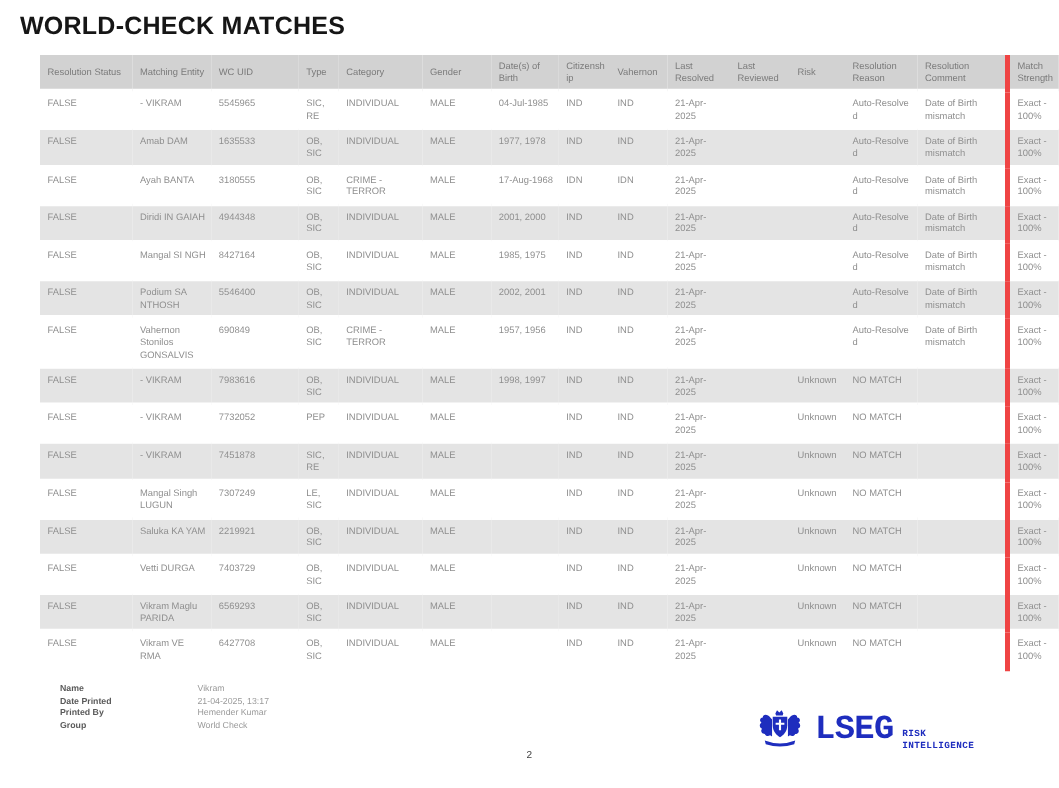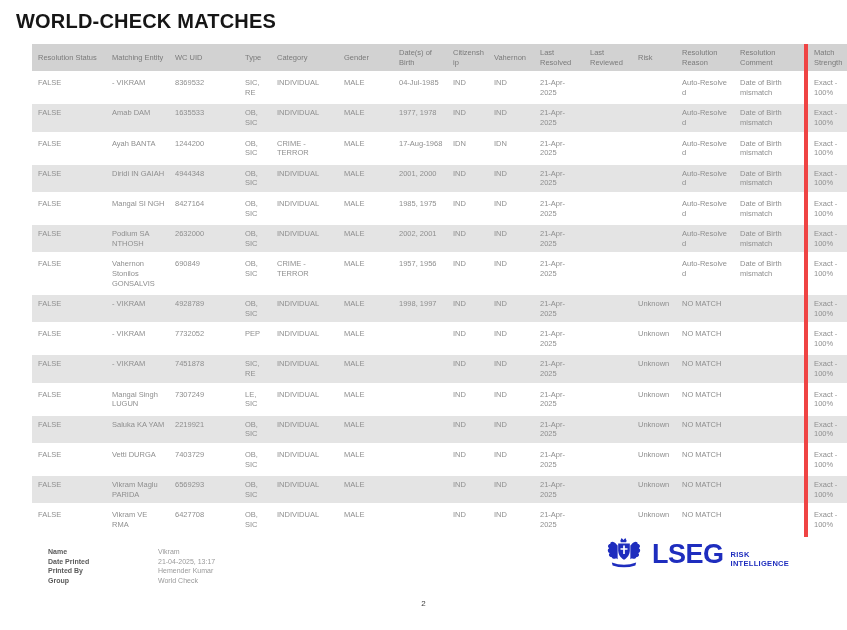--- a/index.html
+++ b/index.html
@@ -39,21 +39,21 @@
   table.matches th.col-7, table.matches td.col-12 { word-break:break-all; }
 
   .footer {
     position:absolute; left:48px; top:547px;
     font-size:7px; line-height:9.7px;
   }
   .footer-row { display:flex; }
   .footer-label { width:110px; font-weight:bold; color:#5a5a5a; }
   .footer-value { color:#9a9a9a; }
 
-  .logo { position:absolute; left:605px; top:536px; display:flex; align-items:center; }
+  .logo { position:absolute; left:605px; top:566px; display:flex; align-items:flex-end;font-family:Liberation Mono, monospace; }
   .logo-crest { width:38px; height:36px; }
   .logo-brand {
     margin-left:9px; font-size:27px; font-weight:bold; letter-spacing:-0.5px;
     color:var(--logo-blue); line-height:36px;
   }
   .logo-tagline {
     margin-left:7px; margin-top:9px; font-size:7.5px; font-weight:bold;
     letter-spacing:0.3px; color:var(--logo-blue); line-height:9px;
   }
   .page-number {
@@ -100,21 +100,21 @@
         <th class="col-11">Risk</th>
         <th class="col-12">Resolution Reason</th>
         <th class="col-13">Resolution Comment</th>
         <th class="col-14">Match Strength</th>
       </tr>
     </thead>
   <tbody>
       <tr>
         <td class="col-0">FALSE</td>
         <td class="col-1">- VIKRAM</td>
-        <td class="col-2">8369532</td>
+        <td class="col-2">5545965</td>
         <td class="col-3">SIC, RE</td>
         <td class="col-4">INDIVIDUAL</td>
         <td class="col-5">MALE</td>
         <td class="col-6">04-Jul-1985</td>
         <td class="col-7">IND</td>
         <td class="col-8">IND</td>
         <td class="col-9">21-Apr-2025</td>
         <td class="col-10"></td>
         <td class="col-11"></td>
         <td class="col-12">Auto-Resolved</td>
@@ -134,21 +134,21 @@
         <td class="col-9">21-Apr-2025</td>
         <td class="col-10"></td>
         <td class="col-11"></td>
         <td class="col-12">Auto-Resolved</td>
         <td class="col-13">Date of Birth mismatch</td>
         <td class="col-14">Exact - 100%</td>
       </tr>
       <tr>
         <td class="col-0">FALSE</td>
         <td class="col-1">Ayah BANTA</td>
-        <td class="col-2">1244200</td>
+        <td class="col-2">3180555</td>
         <td class="col-3">OB, SIC</td>
         <td class="col-4">CRIME - TERROR</td>
         <td class="col-5">MALE</td>
         <td class="col-6">17-Aug-1968</td>
         <td class="col-7">IDN</td>
         <td class="col-8">IDN</td>
         <td class="col-9">21-Apr-2025</td>
         <td class="col-10"></td>
         <td class="col-11"></td>
         <td class="col-12">Auto-Resolved</td>
@@ -185,21 +185,21 @@
         <td class="col-9">21-Apr-2025</td>
         <td class="col-10"></td>
         <td class="col-11"></td>
         <td class="col-12">Auto-Resolved</td>
         <td class="col-13">Date of Birth mismatch</td>
         <td class="col-14">Exact - 100%</td>
       </tr>
       <tr>
         <td class="col-0">FALSE</td>
         <td class="col-1">Podium SA NTHOSH</td>
-        <td class="col-2">2632000</td>
+        <td class="col-2">5546400</td>
         <td class="col-3">OB, SIC</td>
         <td class="col-4">INDIVIDUAL</td>
         <td class="col-5">MALE</td>
         <td class="col-6">2002, 2001</td>
         <td class="col-7">IND</td>
         <td class="col-8">IND</td>
         <td class="col-9">21-Apr-2025</td>
         <td class="col-10"></td>
         <td class="col-11"></td>
         <td class="col-12">Auto-Resolved</td>
@@ -219,21 +219,21 @@
         <td class="col-9">21-Apr-2025</td>
         <td class="col-10"></td>
         <td class="col-11"></td>
         <td class="col-12">Auto-Resolved</td>
         <td class="col-13">Date of Birth mismatch</td>
         <td class="col-14">Exact - 100%</td>
       </tr>
       <tr>
         <td class="col-0">FALSE</td>
         <td class="col-1">- VIKRAM</td>
-        <td class="col-2">4928789</td>
+        <td class="col-2">7983616</td>
         <td class="col-3">OB, SIC</td>
         <td class="col-4">INDIVIDUAL</td>
         <td class="col-5">MALE</td>
         <td class="col-6">1998, 1997</td>
         <td class="col-7">IND</td>
         <td class="col-8">IND</td>
         <td class="col-9">21-Apr-2025</td>
         <td class="col-10"></td>
         <td class="col-11">Unknown</td>
         <td class="col-12">NO MATCH</td>

